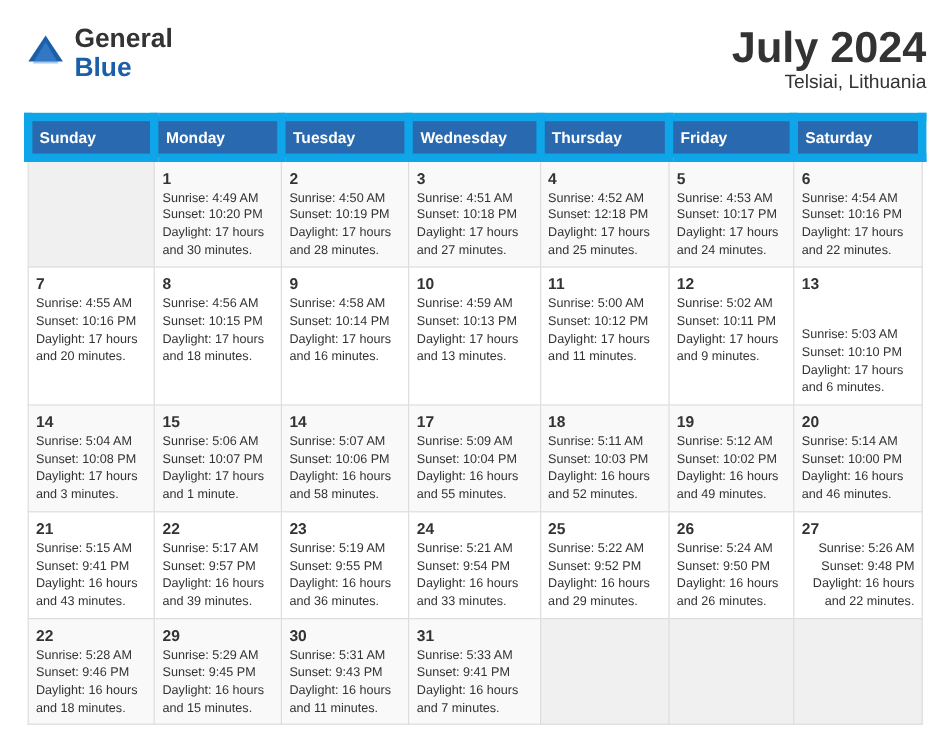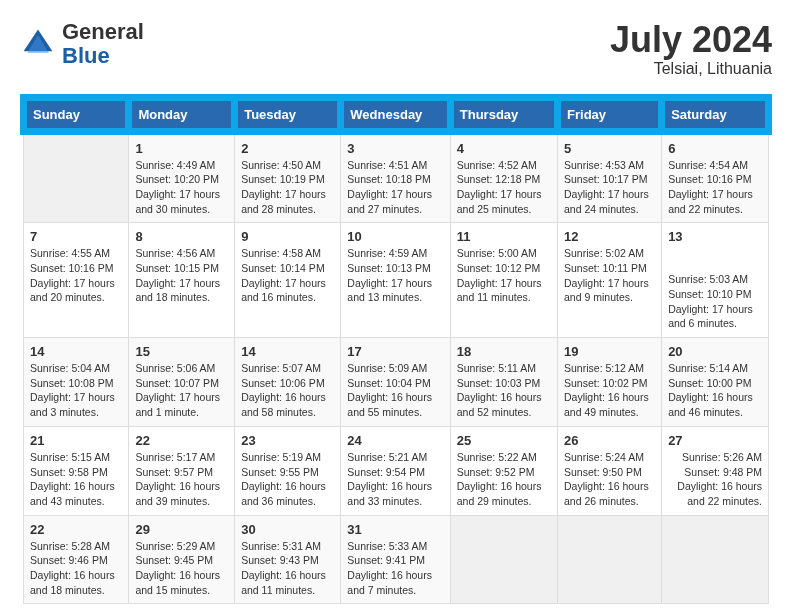--- a/index.html
+++ b/index.html
@@ -268,21 +268,21 @@
           <div class="day-info" style="white-space: pre-line;">Sunrise: 5:14 AM
 Sunset: 10:00 PM
 Daylight: 16 hours
 and 46 minutes.</div>
         </td>
       </tr>
       <tr>
         <td>
           <span class="day-number">21</span>
           <div class="day-info" style="white-space: pre-line;">Sunrise: 5:15 AM
-Sunset: 9:58 PM
+Sunset: 9:41 PM
 Daylight: 16 hours
 and 43 minutes.</div>
         </td>
         <td>
           <span class="day-number">22</span>
           <div class="day-info" style="white-space: pre-line;">Sunrise: 5:17 AM
 Sunset: 9:57 PM
 Daylight: 16 hours
 and 39 minutes.</div>
         </td>

